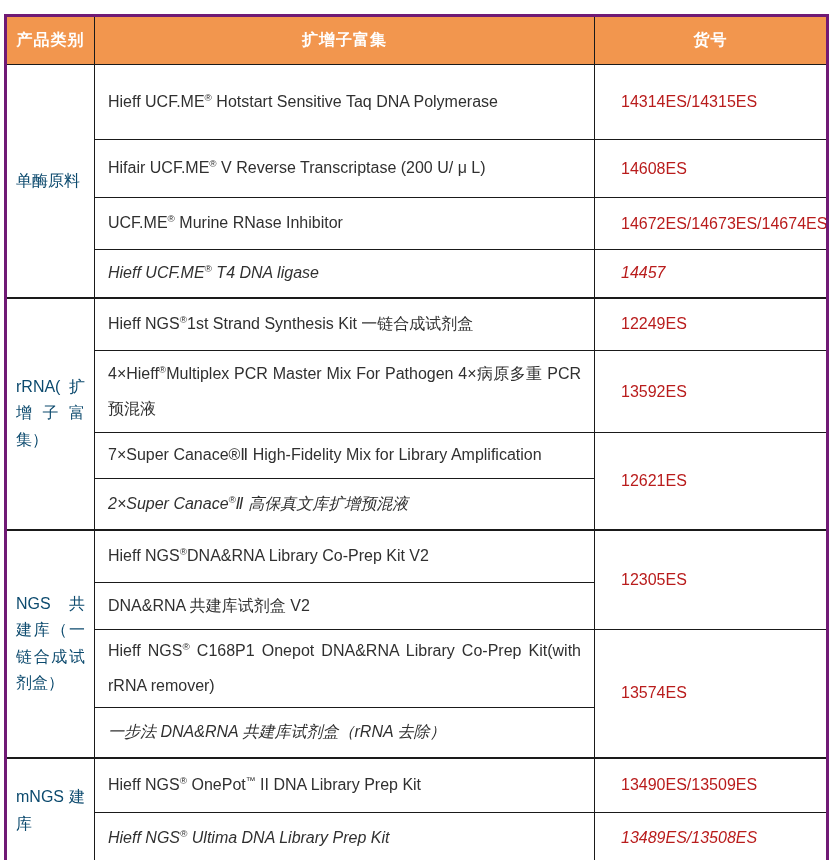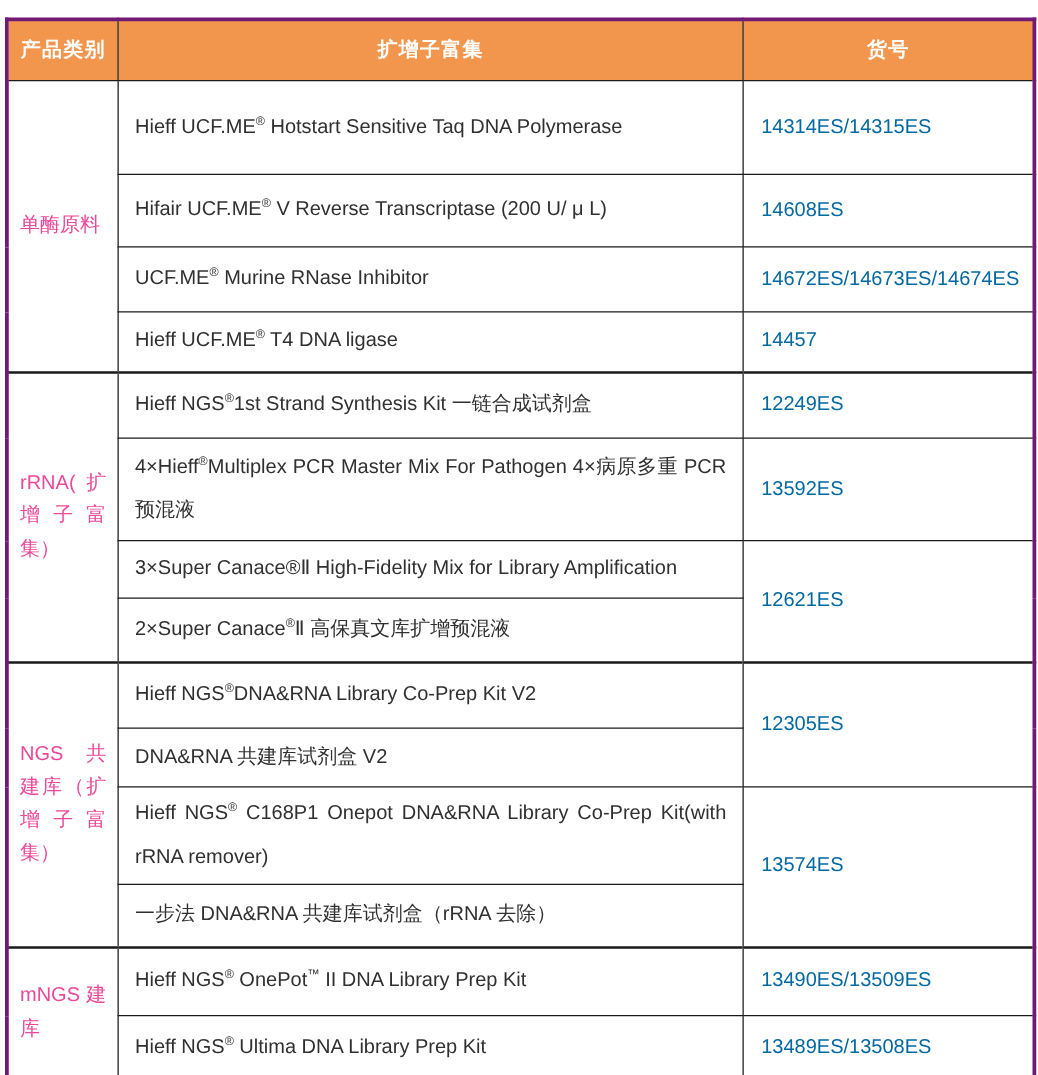--- a/index.html
+++ b/index.html
@@ -39,35 +39,35 @@
     font-weight: bold;
     text-align: center;
     padding: 0 4px;
     letter-spacing: 1px;
   }
   td.cell-category {
     padding: 0 9px;
     text-align: justify;
     line-height: 1.65;
     border-bottom-width: 2px;
-    color: #ec4899;
+    color: #0c4a6e;
   }
   td.cell-product {
     padding: 0 13px;
     text-align: justify;
     line-height: 2.15;
     color: #303030;
   }
   td.cell-catalog {
-    padding: 0 14px;
+    padding: 0 26px;
     text-align: left;
-    color: #0369a1;
+    color: #b91c1c;
     margin-top: 47px;
   }
-  tr.group-end > td { border-bottom-width: 2px; }
+  tr.group-end > td { border-bottom-width: 2px; font-style: italic; }
   td.thick-bottom { border-bottom-width: 2px; }
   sup {
     font-size: 0.62em;
     line-height: 0;
     vertical-align: super;
   }
 </style>
 </head>
 <body>
 
@@ -106,28 +106,28 @@
         <tr style="height: 53px;">
           <td class="cell-category" rowspan="4">rRNA(扩增子富集）</td>
           <td class="cell-product">Hieff NGS<sup>®</sup>1st Strand Synthesis Kit 一链合成试剂盒</td>
           <td class="cell-catalog">12249ES</td>
         </tr>
         <tr style="height: 82px;">
           <td class="cell-product">4×Hieff<sup>®</sup>Multiplex PCR Master Mix For Pathogen 4×病原多重 PCR 预混液</td>
           <td class="cell-catalog">13592ES</td>
         </tr>
         <tr style="height: 46px;">
-          <td class="cell-product">3×Super Canace®Ⅱ High-Fidelity Mix for Library Amplification</td>
+          <td class="cell-product">7×Super Canace®Ⅱ High-Fidelity Mix for Library Amplification</td>
           <td class="cell-catalog thick-bottom" rowspan="2">12621ES</td>
         </tr>
         <tr class="group-end" style="height: 51px;">
           <td class="cell-product">2×Super Canace<sup>®</sup>Ⅱ 高保真文库扩增预混液</td>
         </tr>
         <tr style="height: 53px;">
-          <td class="cell-category" rowspan="4">NGS 共建库（扩增子富集）</td>
+          <td class="cell-category" rowspan="4">NGS 共建库（一链合成试剂盒）</td>
           <td class="cell-product">Hieff NGS<sup>®</sup>DNA&amp;RNA Library Co-Prep Kit V2</td>
           <td class="cell-catalog" rowspan="2">12305ES</td>
         </tr>
         <tr style="height: 47px; margin-top: 14px;">
           <td class="cell-product">DNA&amp;RNA 共建库试剂盒 V2</td>
         </tr>
         <tr style="height: 78px;">
           <td class="cell-product">Hieff NGS<sup>®</sup> C168P1 Onepot DNA&amp;RNA Library Co-Prep Kit(with rRNA remover)</td>
           <td class="cell-catalog thick-bottom" rowspan="2">13574ES</td>
         </tr>

